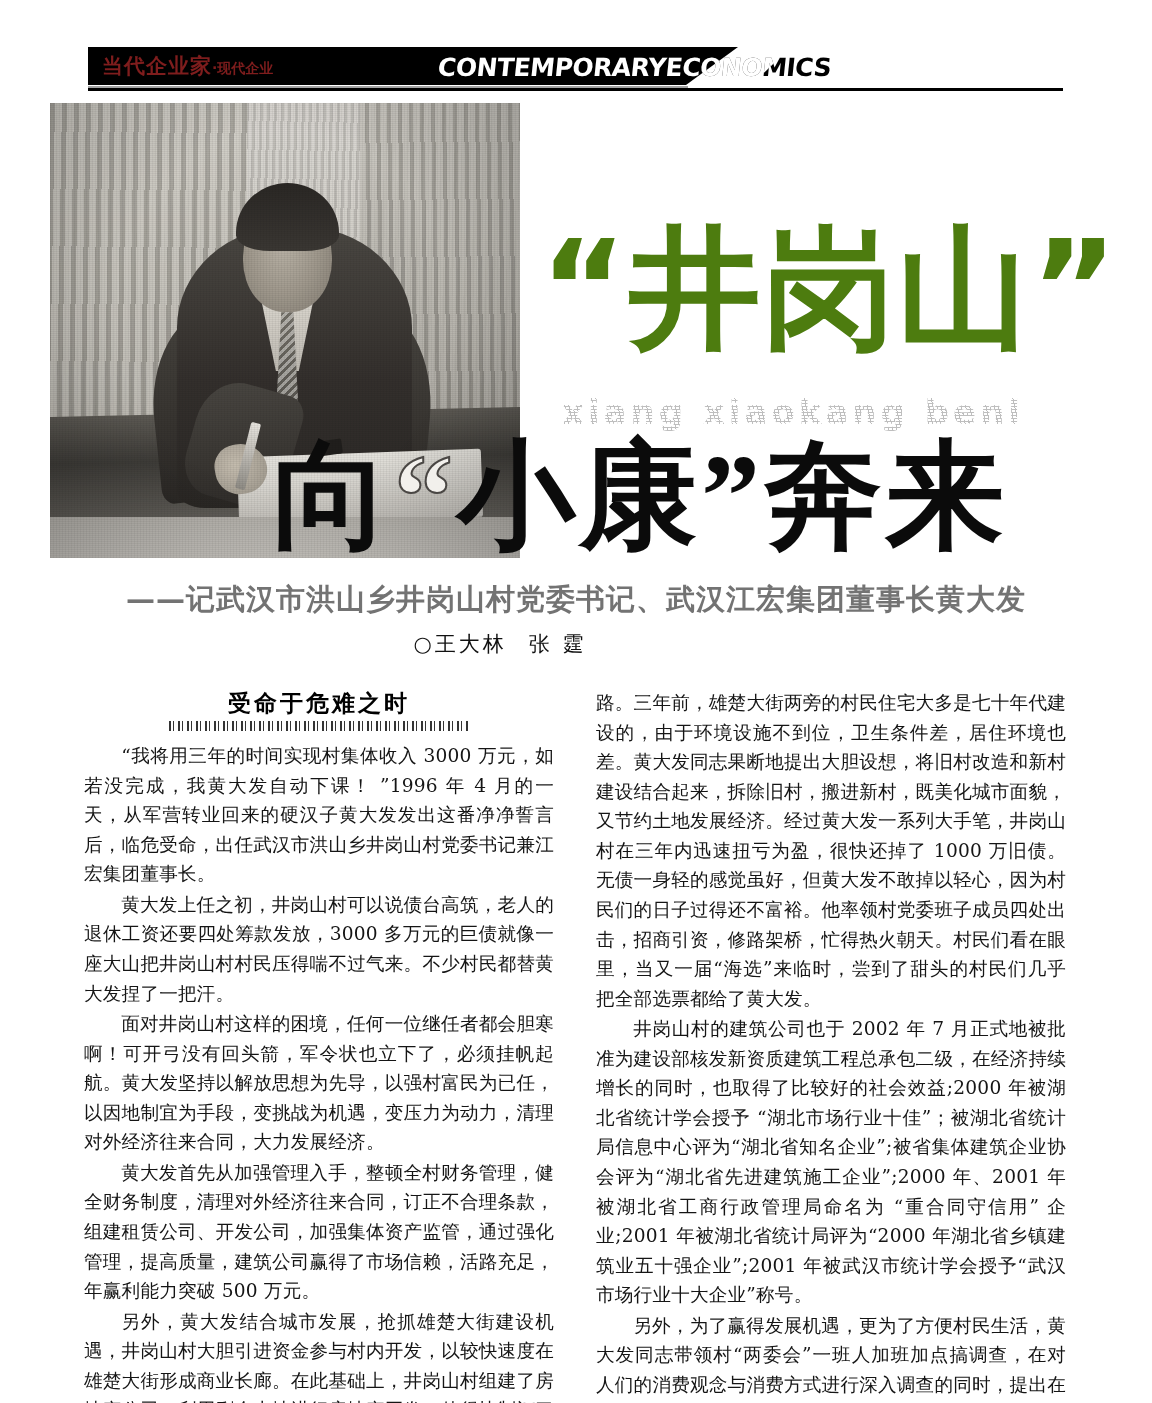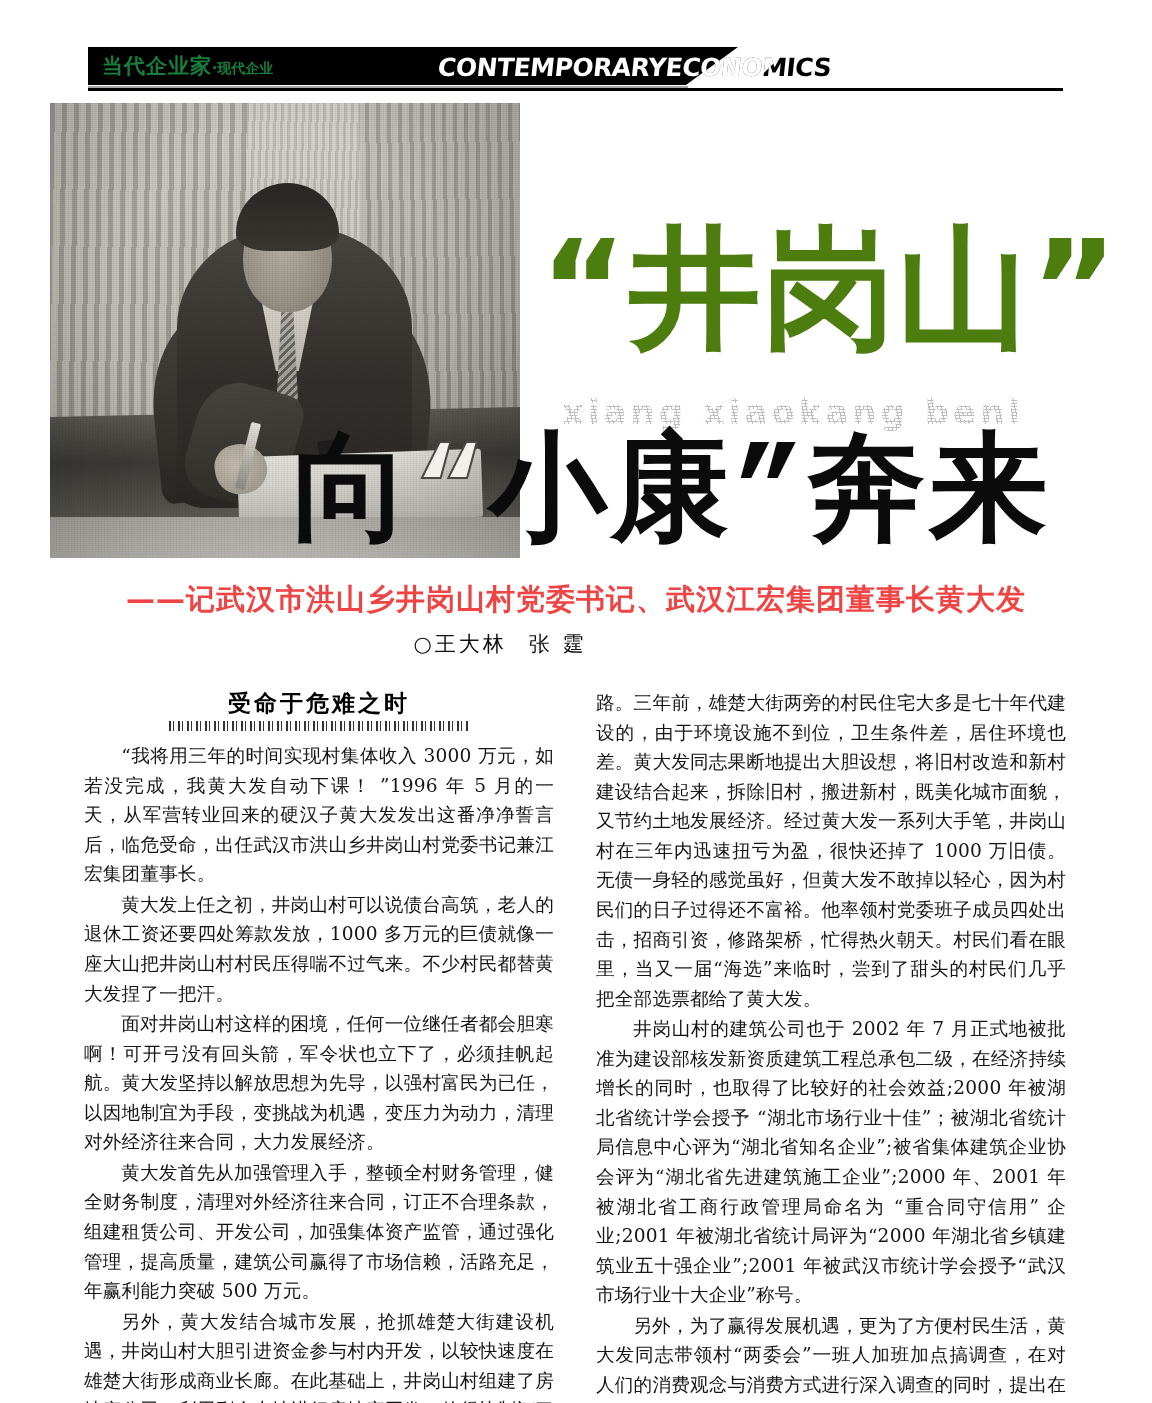--- a/index.html
+++ b/index.html
@@ -30,21 +30,21 @@
     top: 0;
     width: 650px;
     height: 38px;
     background: #000;
     clip-path: polygon(0 0, 100% 0, 92% 100%, 0 100%);
   }
   .masthead-cn {
     position: absolute;
     left: 14px;
     top: 5px;
-    color: #15803d;
+    color: #7f1d1d;
     font-size: 21px;
     font-weight: bold;
     letter-spacing: 1px;
     white-space: nowrap;
     font-family: "DejaVu Sans", "Liberation Sans", sans-serif;
   }
   .masthead-cn .sub {
     font-size: 14px;
     font-weight: bold;
     letter-spacing: 0px;
@@ -258,47 +258,47 @@
     font-size: 132px;
     line-height: 1;
     font-weight: bold;
     color: #4d7c0f;
     white-space: nowrap;
     letter-spacing: 2px;
     font-family: "DejaVu Sans", "Liberation Sans", sans-serif;
   }
   .title-line2 {
     position: absolute;
-    left: 292px;
+    left: 272px;
     top: 438px;
     font-size: 118px;
     line-height: 1;
     font-weight: bold;
     color: #0b0b0b;
     white-space: nowrap;
     letter-spacing: 4px;
-    font-family: Liberation Mono, monospace;
+    font-family: Liberation Serif, serif;
   }
   .title-line2 .q-open {
     color: #f2f0ec;
     -webkit-text-stroke: 2px #4a4744;
     text-shadow: 0 0 2px rgba(0,0,0,.35);
   }
 
   
   .subtitle {
     position: absolute;
     left: 0;
     top: 580px;
     width: 1152px;
     text-align: center;
     font-size: 29px;
     font-weight: bold;
     letter-spacing: 1px;
-    color: #ef4444;
+    color: #737373;
     font-family: "DejaVu Sans", "Liberation Sans", sans-serif;
   }
   .byline {
     position: absolute;
     left: 0;
     top: 630px;
     width: 1000px;
     text-align: center;
     font-size: 21px;
     letter-spacing: 3px;
@@ -395,22 +395,22 @@
 
 <div class="subtitle">——记武汉市洪山乡井岗山村党委书记、武汉江宏集团董事长黄大发</div>
 <div class="byline">
   <span>○</span><span>王大林</span><span class="sp"></span><span>张  霆</span>
 </div>
 
 <div class="columns">
   <div class="col">
     <h2 class="section-head">受命于危难之时</h2>
     <div class="section-rule"></div>
-    <p class="para">“我将用三年的时间实现村集体收入 3000 万元，如若没完成，我黄大发自动下课！ ”1996 年 5 月的一天，从军营转业回来的硬汉子黄大发发出这番净净誓言后，临危受命，出任武汉市洪山乡井岗山村党委书记兼江宏集团董事长。</p>
-    <p class="para">黄大发上任之初，井岗山村可以说债台高筑，老人的退休工资还要四处筹款发放，1000 多万元的巨债就像一座大山把井岗山村村民压得喘不过气来。不少村民都替黄大发捏了一把汗。</p>
+    <p class="para">“我将用三年的时间实现村集体收入 3000 万元，如若没完成，我黄大发自动下课！ ”1996 年 4 月的一天，从军营转业回来的硬汉子黄大发发出这番净净誓言后，临危受命，出任武汉市洪山乡井岗山村党委书记兼江宏集团董事长。</p>
+    <p class="para">黄大发上任之初，井岗山村可以说债台高筑，老人的退休工资还要四处筹款发放，3000 多万元的巨债就像一座大山把井岗山村村民压得喘不过气来。不少村民都替黄大发捏了一把汗。</p>
     <p class="para">面对井岗山村这样的困境，任何一位继任者都会胆寒啊！可开弓没有回头箭，军令状也立下了，必须挂帆起航。黄大发坚持以解放思想为先导，以强村富民为已任，以因地制宜为手段，变挑战为机遇，变压力为动力，清理对外经济往来合同，大力发展经济。</p>
     <p class="para">黄大发首先从加强管理入手，整顿全村财务管理，健全财务制度，清理对外经济往来合同，订正不合理条款，组建租赁公司、开发公司，加强集体资产监管，通过强化管理，提高质量，建筑公司赢得了市场信赖，活路充足，年赢利能力突破 500 万元。</p>
     <p class="para">另外，黄大发结合城市发展，抢抓雄楚大街建设机遇，井岗山村大胆引进资金参与村内开发，以较快速度在雄楚大街形成商业长廊。在此基础上，井岗山村组建了房地产公司，利用剩余土地进行房地产开发。他很快制订了以开发房地产业为龙头，建筑业为支柱，租赁、商业、物业为后盾的经济发展思</p>
   </div>
   <div class="col">
     <p class="para cont">路。三年前，雄楚大街两旁的村民住宅大多是七十年代建设的，由于环境设施不到位，卫生条件差，居住环境也差。黄大发同志果断地提出大胆设想，将旧村改造和新村建设结合起来，拆除旧村，搬进新村，既美化城市面貌，又节约土地发展经济。经过黄大发一系列大手笔，井岗山村在三年内迅速扭亏为盈，很快还掉了 1000 万旧债。无债一身轻的感觉虽好，但黄大发不敢掉以轻心，因为村民们的日子过得还不富裕。他率领村党委班子成员四处出击，招商引资，修路架桥，忙得热火朝天。村民们看在眼里，当又一届“海选”来临时，尝到了甜头的村民们几乎把全部选票都给了黄大发。</p>
     <p class="para">井岗山村的建筑公司也于 2002 年 7 月正式地被批准为建设部核发新资质建筑工程总承包二级，在经济持续增长的同时，也取得了比较好的社会效益;2000 年被湖北省统计学会授予 “湖北市场行业十佳”；被湖北省统计局信息中心评为“湖北省知名企业”;被省集体建筑企业协会评为“湖北省先进建筑施工企业”;2000 年、2001 年被湖北省工商行政管理局命名为 “重合同守信用” 企业;2001 年被湖北省统计局评为“2000 年湖北省乡镇建筑业五十强企业”;2001 年被武汉市统计学会授予“武汉市场行业十大企业”称号。</p>
     <p class="para">另外，为了赢得发展机遇，更为了方便村民生活，黄大发同志带领村“两委会”一班人加班加点搞调查，在对人们的消费观念与消费方式进行深入调查的同时，提出在本村人口相对集中的地方兴建了三个集贸市场( 井岗集贸市场、长虹桥集贸市场和新村集贸市场 )及一个水产品市场，一个汽车展销市场。现在这些市场已产生较大的效益。</p>
   </div>
 </div>

